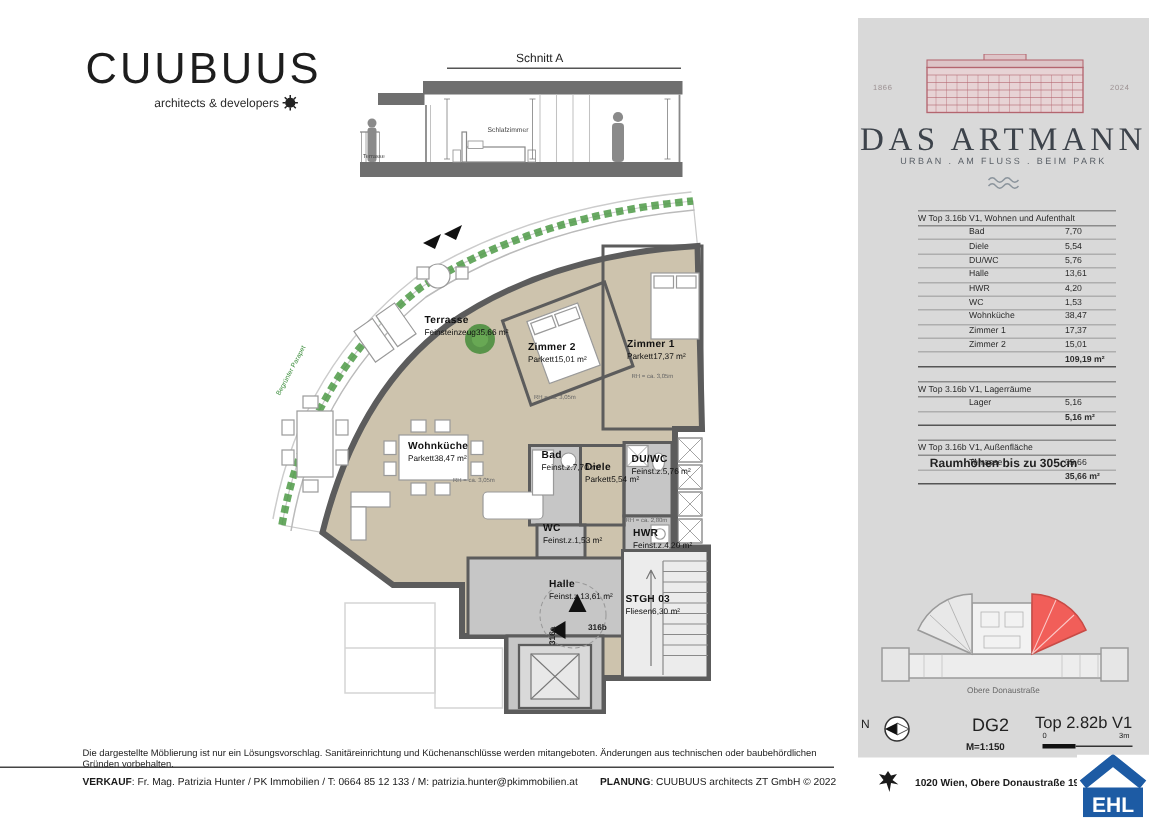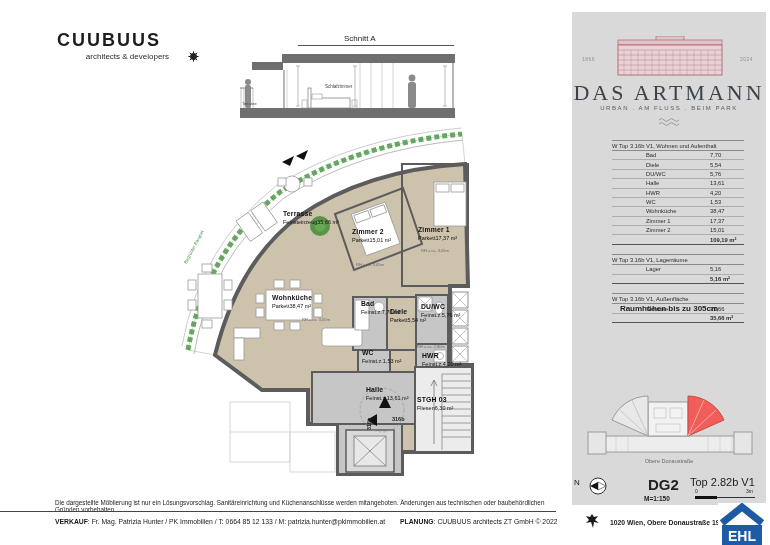--- a/index.html
+++ b/index.html
@@ -1,21 +1,21 @@
 <!DOCTYPE html>
 <html><head>
 <meta charset="utf-8">
 <style>
   html,body{margin:0;padding:0;background:#fff;}
   .page{position:relative;width:770px;height:545px;background:#ffffff;overflow:hidden;
         font-family:"Liberation Sans",sans-serif;color:#1a1a1a;}
   .abs{position:absolute;}
   
-  .logo-word{font-size:18px;font-weight:700;letter-spacing:2px;color:#1d1d1d;}
-  .logo-sub{font-size:8px;color:#2a2a2a;text-align:right;display:flex;justify-content:flex-end;align-items:center;gap:19px;}
+  .logo-word{font-size:29px;font-weight:400;letter-spacing:2px;color:#1d1d1d;}
+  .logo-sub{font-size:8px;color:#2a2a2a;text-align:right;display:flex;justify-content:flex-end;align-items:center;gap:2px;}
   
   .schnitt-title{font-size:8px;color:#222;}
   .schnitt-rule{border-top:1px solid #555;}
   .tinylabel{font-size:4.5px;color:#444;}
   
   .rlabel{position:absolute;font-size:5.5px;line-height:1.3;color:#111;pointer-events:none;white-space:nowrap;}
   .rlabel b{display:block;font-size:6.8px;letter-spacing:.2px;}
   .rh{position:absolute;font-size:4px;color:#666;white-space:nowrap;pointer-events:none;}
   .greenlabel{position:absolute;font-size:4.5px;color:#3f8f3f;transform:rotate(-62deg);transform-origin:left top;white-space:nowrap;}
   .doorlabel{position:absolute;font-size:5.5px;color:#222;font-weight:bold;}
@@ -29,21 +29,21 @@
   .t-head{border-top:.8px solid #8b8b8b;border-bottom:.8px solid #8b8b8b;padding:1.5px 0;}
   .t-row{display:flex;border-bottom:.5px solid #aeaeae;padding:1.2px 0;}
   .t-row .n{margin-left:34px;flex:1;}
   .t-row .v{width:34px;}
   .t-total{display:flex;font-weight:bold;border-bottom:1.4px solid #555;padding:1.4px 0;}
   .t-total .n{margin-left:34px;flex:1;}
   .t-total .v{width:34px;}
   .t-gap{height:9px;}
   .sb-note{position:absolute;left:0;top:292px;width:194px;text-align:center;font-size:8px;font-weight:bold;color:#222;}
   .sb-street{position:absolute;left:0;top:446px;width:194px;text-align:center;font-size:5.5px;color:#6a6a6a;}
-  .sb-level{position:absolute;font-weight:bold;font-size:15px;color:#222;}
+  .sb-level{position:absolute;font-weight:normal;font-size:12px;color:#222;}
   .sb-unit{position:absolute;font-size:11px;color:#222;}
   .sb-scale{position:absolute;font-weight:bold;font-size:6.5px;color:#222;}
   .scale-num{position:absolute;font-size:5px;color:#222;}
   .compass-n{position:absolute;font-size:8px;color:#222;}
   
   .disclaimer{position:absolute;left:55px;top:499px;width:498px;font-size:6.3px;color:#222;}
   .foot-rule{position:absolute;left:0;top:511px;width:556px;border-top:1px solid #444;}
   .foot-line{position:absolute;top:518px;font-size:6.8px;color:#1a1a1a;white-space:nowrap;}
   .foot-line b{font-weight:bold;}
   .addr{position:absolute;top:519px;font-size:6.8px;font-weight:bold;white-space:nowrap;}

